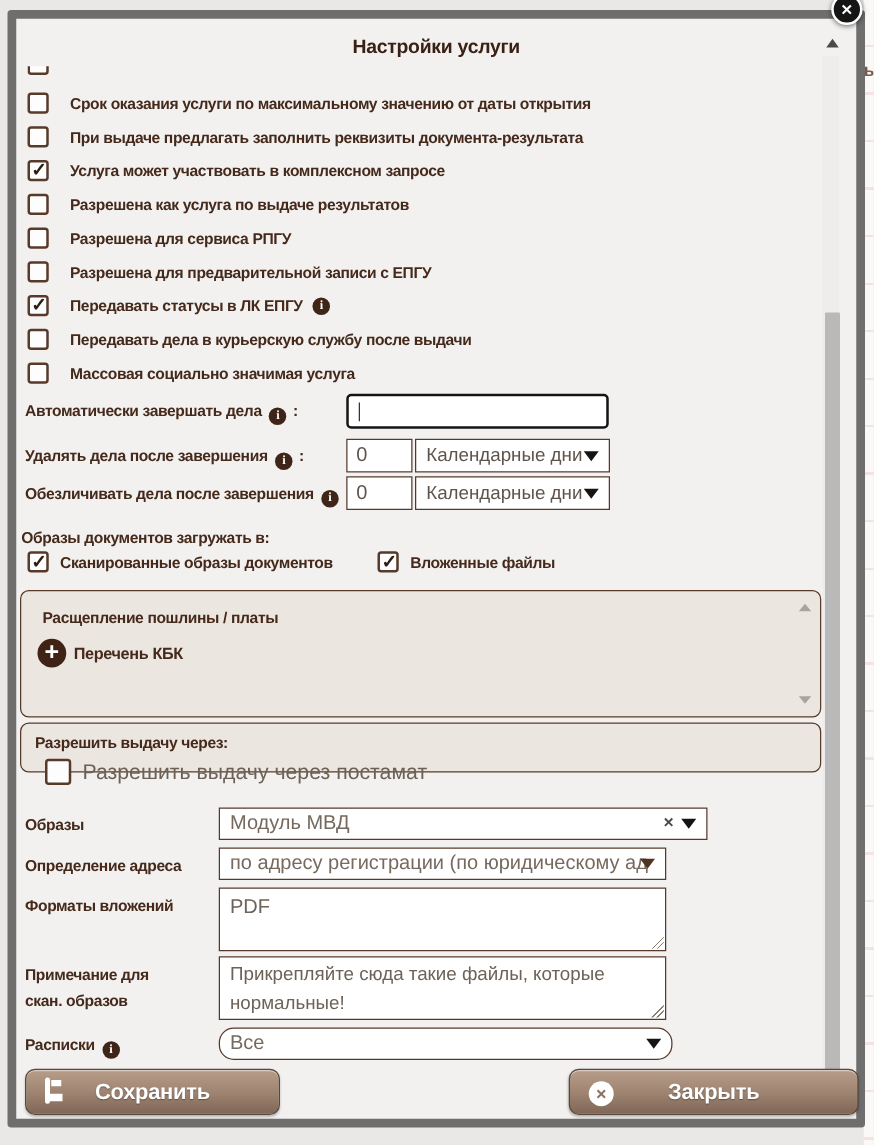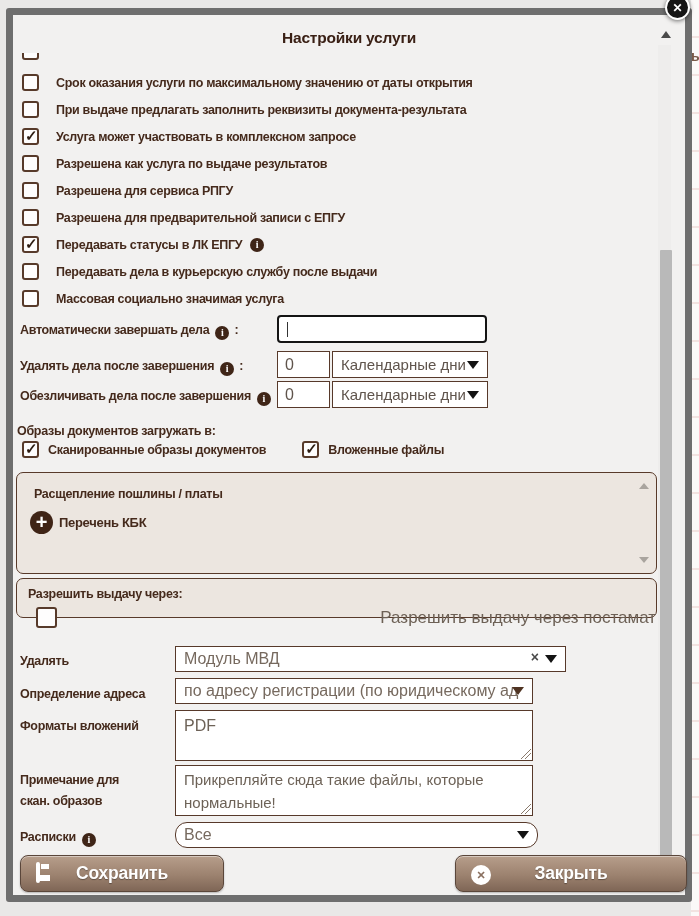--- a/index.html
+++ b/index.html
@@ -91,21 +91,21 @@
   .plus-btn { width:23px; height:23px; background:#3f2416; border-radius:50%;
     color:#fff; display:flex; align-items:center; justify-content:center;
     font-size:20px; font-weight:bold; line-height:1; }
   .plus-btn::after { content:"+"; margin-top:-2px; }
   .plus-lbl { margin-left:6px; font-weight:bold; font-size:13px; color:#452a1c; letter-spacing:-0.3px; }
   .mini-arr-up, .mini-arr-down { position:absolute; right:7px; width:0; height:0;
     border-left:5px solid transparent; border-right:5px solid transparent; }
   .mini-arr-up { top:10px; border-bottom:6px solid #a9a49e; }
   .mini-arr-down { bottom:10px; border-top:6px solid #a9a49e; }
 
-  .postamat-row { display:flex; align-items:center; margin:6px 0 0 19px;justify-content:space-between; }
+  .postamat-row { display:flex; align-items:center; margin:6px 0 0 19px; }
   .postamat-row .cb { width:21px; height:21px; }
   .postamat-lbl { margin-left:9px; font-size:17px; color:#6d6156; }
 
   .inline-cbs { position:absolute; left:9px; display:flex; align-items:center; }
   .inline-cbs .lbl { margin-left:9px; }
   .inline-cbs .gap { width:36px; }
 
   
   .btn { position:absolute; height:37px; border:1px solid #5a463a; border-radius:8px;
     background:linear-gradient(#b79e8b, #9c826f 55%, #7f6656);
@@ -251,21 +251,21 @@
 
       <div class="panel" style="top:563px; height:40px;">
         <div class="panel-title" style="padding:8px 0 0 11px;">Разрешить выдачу через:</div>
         <div class="postamat-row">
           <span class="cb"></span>
           <span class="postamat-lbl">Разрешить выдачу через постамат</span>
         </div>
       </div>
 
       <div class="f-label" style="top:636px;">
-        <span class="lbl">Удалять</span>
+        <span class="lbl">Образы</span>
       </div>
       <div class="sel big" style="left:162px; top:631px; width:391px; height:26px; padding-right:44px;">
         <span>Модуль МВД</span>
         <span class="clear">×</span>
         <span class="arr"></span>
       </div>
 
       <div class="f-label" style="top:669px;">
         <span class="lbl">Определение адреса</span>
       </div>

